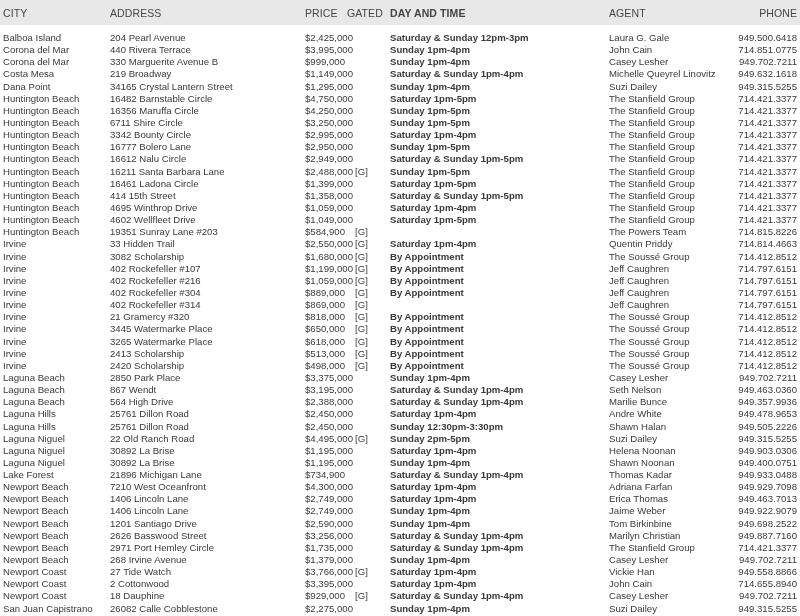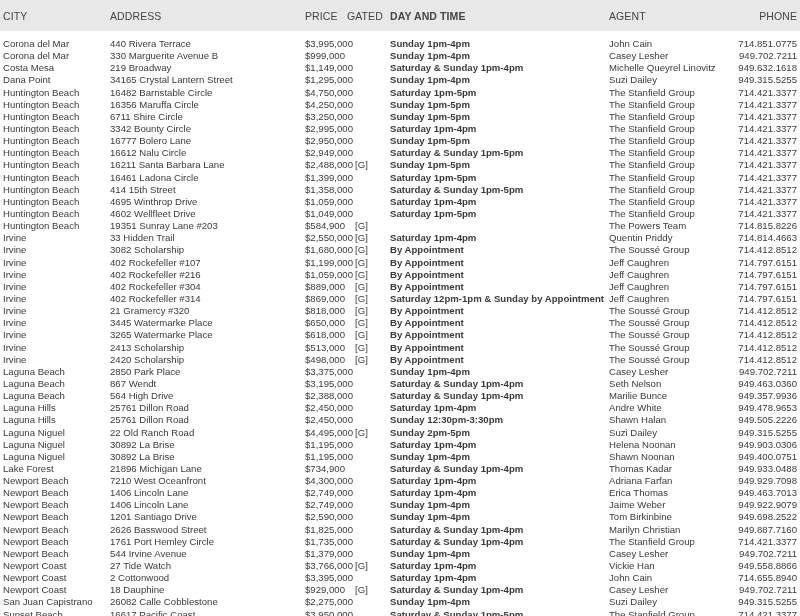--- a/index.html
+++ b/index.html
@@ -1,18 +1,18 @@
 <!DOCTYPE html>
 <html><head>
 <meta charset="utf-8">
 <style>
   html, body { margin:0; padding:0; background:#ffffff; }
   body { width:800px; height:616px; overflow:hidden; font-family:"Liberation Sans", sans-serif; color:#333; }
   .table { position:relative; width:800px; }
-  .hdr { height:31px; background:#e8e8e8; display:flex; align-items:center; font-size:10.5px; color:#444; letter-spacing:0.1px; }
+  .hdr { height:25px; background:#e8e8e8; display:flex; align-items:center; font-size:10.5px; color:#444; letter-spacing:0.1px; }
   .rows { padding-top:7px; }
   .row { display:flex; height:12.15px; line-height:12.15px; font-size:9.6px; color:#3a3a3a; white-space:nowrap; }
   .cell { position:absolute; }
   .col-city { left:3px; }
   .col-addr { left:110px; }
   .col-price { left:260px;padding-left:45px; }
   .col-gated { left:349px; }
   .col-day { left:390px;font-weight:bold; }
   .col-agent { left:609px; }
   .col-phone { right:3px; text-align:left; }
@@ -28,20 +28,29 @@
     <span class="cell col-city">CITY</span>
     <span class="cell col-addr">ADDRESS</span>
     <span class="cell col-price">PRICE</span>
     <span class="cell col-gated">GATED</span>
     <span class="cell col-day">DAY AND TIME</span>
     <span class="cell col-agent">AGENT</span>
     <span class="cell col-phone">PHONE</span>
   </div>
   <div class="rows" id="rows">
       <div class="row">
+        <span class="cell col-city">Balboa Island</span>
+        <span class="cell col-addr">204 Pearl Avenue</span>
+        <span class="cell col-price">$2,425,000</span>
+        <span class="cell col-gated gtag"></span>
+        <span class="cell col-day">Saturday &amp; Sunday 12pm-3pm</span>
+        <span class="cell col-agent">Laura G. Gale</span>
+        <span class="cell col-phone">949.500.6418</span>
+      </div>
+      <div class="row">
         <span class="cell col-city">Corona del Mar</span>
         <span class="cell col-addr">440 Rivera Terrace</span>
         <span class="cell col-price">$3,995,000</span>
         <span class="cell col-gated gtag"></span>
         <span class="cell col-day">Sunday 1pm-4pm</span>
         <span class="cell col-agent">John Cain</span>
         <span class="cell col-phone">714.851.0775</span>
       </div>
       <div class="row">
         <span class="cell col-city">Corona del Mar</span>
@@ -220,21 +229,20 @@
         <span class="cell col-gated gtag">[G]</span>
         <span class="cell col-day">By Appointment</span>
         <span class="cell col-agent">Jeff Caughren</span>
         <span class="cell col-phone">714.797.6151</span>
       </div>
       <div class="row">
         <span class="cell col-city">Irvine</span>
         <span class="cell col-addr">402 Rockefeller #314</span>
         <span class="cell col-price">$869,000</span>
         <span class="cell col-gated gtag">[G]</span>
-        <span class="cell col-day">Saturday 12pm-1pm &amp; Sunday by Appointment</span>
         <span class="cell col-agent">Jeff Caughren</span>
         <span class="cell col-phone">714.797.6151</span>
       </div>
       <div class="row">
         <span class="cell col-city">Irvine</span>
         <span class="cell col-addr">21 Gramercy #320</span>
         <span class="cell col-price">$818,000</span>
         <span class="cell col-gated gtag">[G]</span>
         <span class="cell col-day">By Appointment</span>
         <span class="cell col-agent">The Soussé Group</span>
@@ -389,38 +397,38 @@
         <span class="cell col-addr">1201 Santiago Drive</span>
         <span class="cell col-price">$2,590,000</span>
         <span class="cell col-gated gtag"></span>
         <span class="cell col-day">Sunday 1pm-4pm</span>
         <span class="cell col-agent">Tom Birkinbine</span>
         <span class="cell col-phone">949.698.2522</span>
       </div>
       <div class="row">
         <span class="cell col-city">Newport Beach</span>
         <span class="cell col-addr">2626 Basswood Street</span>
-        <span class="cell col-price">$1,825,000</span>
+        <span class="cell col-price">$3,256,000</span>
         <span class="cell col-gated gtag"></span>
         <span class="cell col-day">Saturday &amp; Sunday 1pm-4pm</span>
         <span class="cell col-agent">Marilyn Christian</span>
         <span class="cell col-phone">949.887.7160</span>
       </div>
       <div class="row">
         <span class="cell col-city">Newport Beach</span>
-        <span class="cell col-addr">1761 Port Hemley Circle</span>
+        <span class="cell col-addr">2971 Port Hemley Circle</span>
         <span class="cell col-price">$1,735,000</span>
         <span class="cell col-gated gtag"></span>
         <span class="cell col-day">Saturday &amp; Sunday 1pm-4pm</span>
         <span class="cell col-agent">The Stanfield Group</span>
         <span class="cell col-phone">714.421.3377</span>
       </div>
       <div class="row">
         <span class="cell col-city">Newport Beach</span>
-        <span class="cell col-addr">544 Irvine Avenue</span>
+        <span class="cell col-addr">268 Irvine Avenue</span>
         <span class="cell col-price">$1,379,000</span>
         <span class="cell col-gated gtag"></span>
         <span class="cell col-day">Sunday 1pm-4pm</span>
         <span class="cell col-agent">Casey Lesher</span>
         <span class="cell col-phone">949.702.7211</span>
       </div>
       <div class="row">
         <span class="cell col-city">Newport Coast</span>
         <span class="cell col-addr">27 Tide Watch</span>
         <span class="cell col-price">$3,766,000</span>

